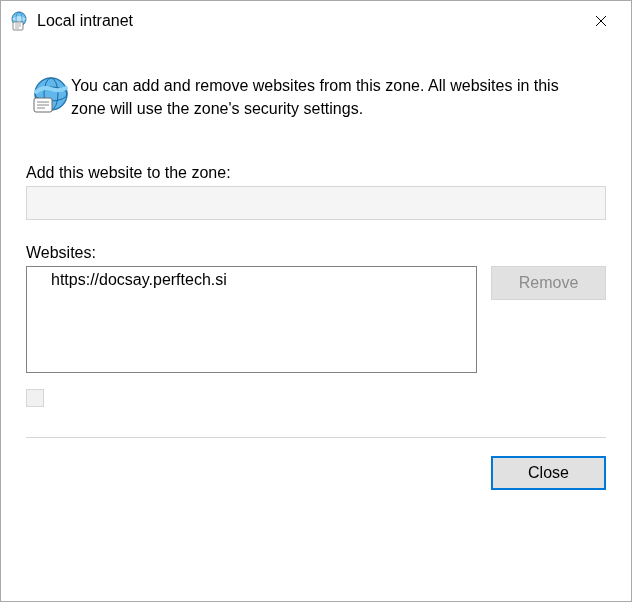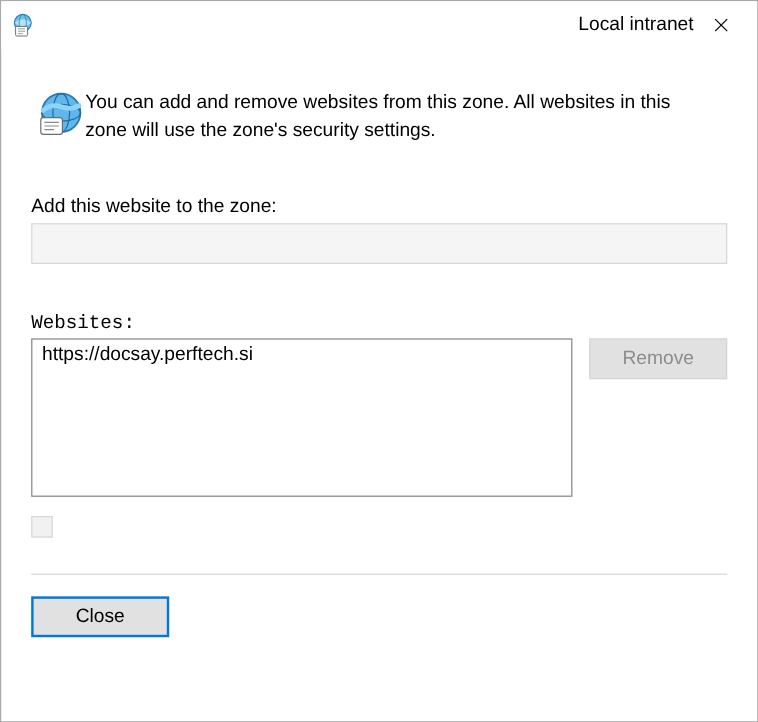--- a/index.html
+++ b/index.html
@@ -25,21 +25,20 @@
       background: #fff;
     }
     .titlebar .title-icon {
       width: 20px;
       height: 20px;
       margin-right: 8px;
     }
     .titlebar .title-text {
       font-size: 16px;
       flex: 1;
-      text-align: right;
     }
     .titlebar .close-x {
       width: 45px;
       height: 30px;
       display: flex;
       align-items: center;
       justify-content: center;
       font-size: 16px;
       color: #000;
       cursor: default;
@@ -88,29 +87,28 @@
       font-size: 16px;
       color: #000;
       cursor: default;
     }
     .btn[disabled] {
       color: #8c8c8c;
       border: 1px solid #d5d5d5;
       background: #e1e1e1;
     }
     .websites-label {
-      margin-top: 40px;
-      font-family: Liberation Mono, monospace;
+      margin-top: 24px;
     }
     .listbox {
       flex: 1;
-      height: 132px;
+      height: 107px;
       border: 1px solid #828282;
       background: #fff;
-      padding: 3px 6px;
+      padding: 3px 22px;
       font-size: 16px;
       overflow: auto;
     }
     .list-item {
       padding: 1px 2px;
     }
     .checkbox-row {
       display: flex;
       align-items: center;
       gap: 8px;
@@ -126,21 +124,21 @@
       font-size: 16px;
       color: #707070;
     }
     .divider {
       height: 1px;
       background: #d6d6d6;
       margin: 30px 0 18px 0;
     }
     .footer {
       display: flex;
-      justify-content: flex-start;
+      justify-content: flex-end;
     }
     .btn-close {
       width: 115px;
       height: 34px;
       background: #e1e1e1;
       border: 2px solid #0078d7;
       font-family: inherit;
       font-size: 16px;
       color: #000;
     }

